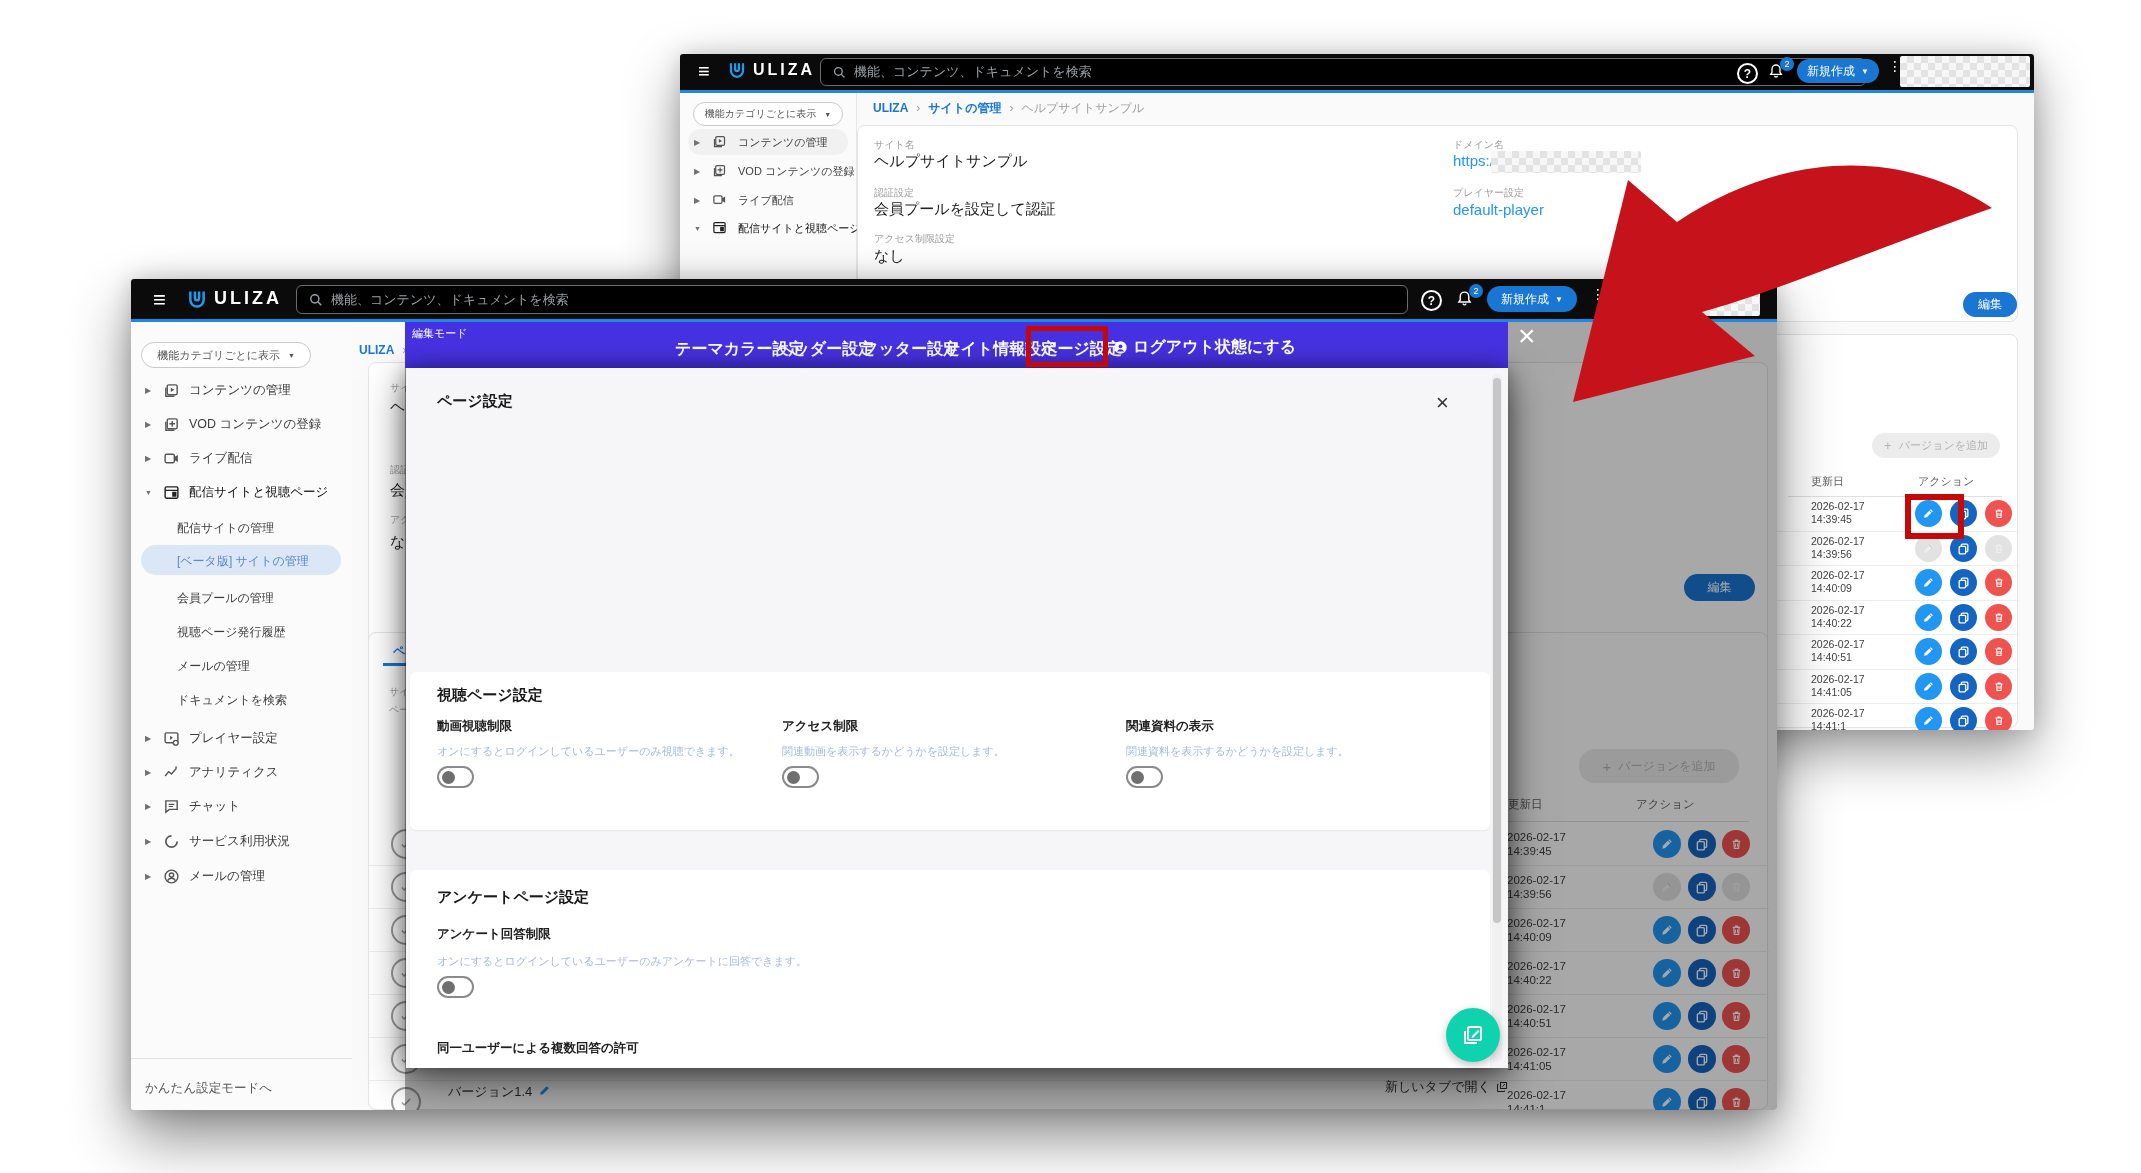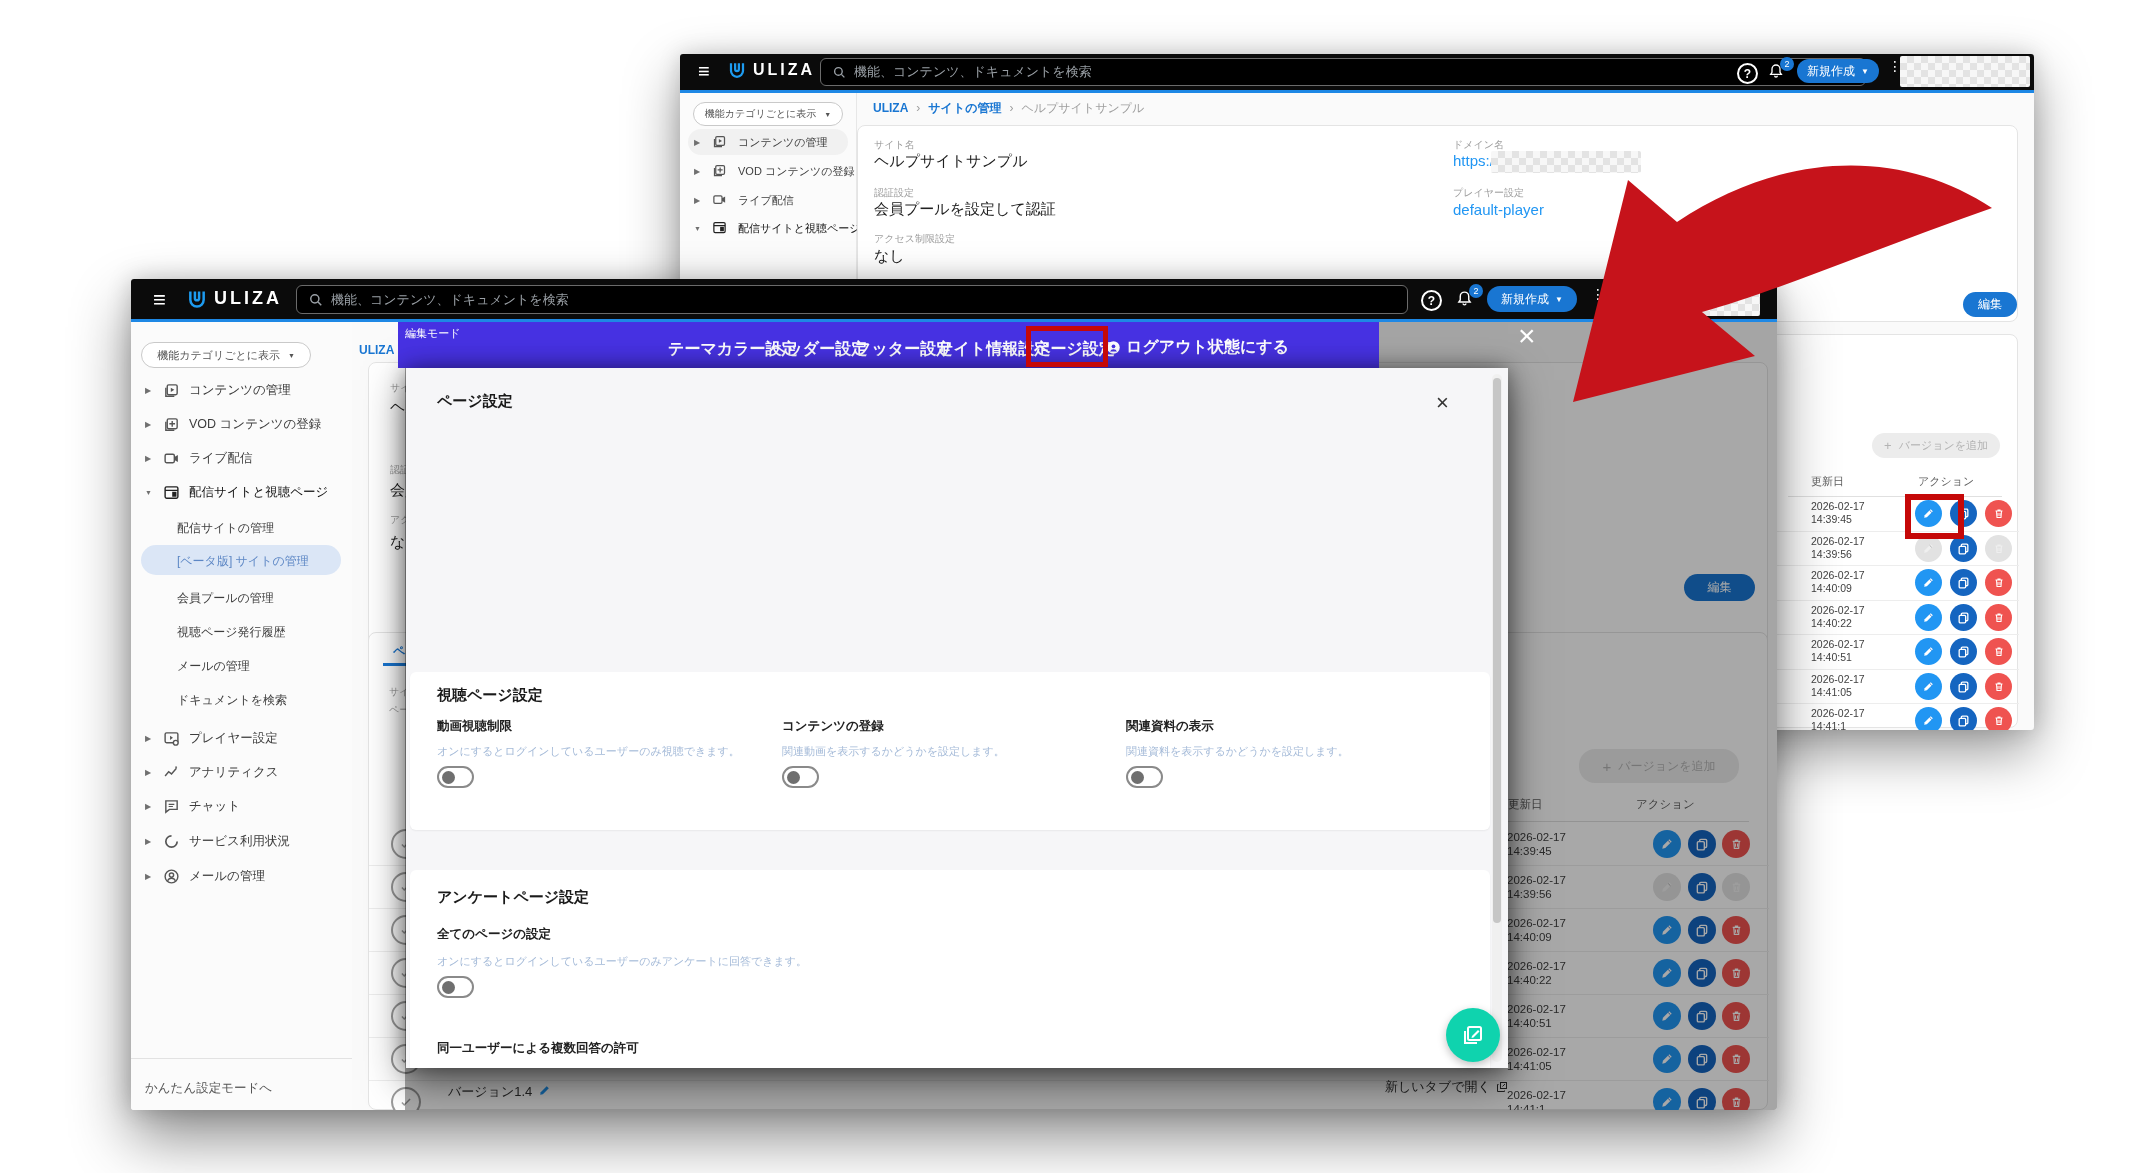--- a/index.html
+++ b/index.html
@@ -784,21 +784,21 @@
       <span>新しいタブで開く</span>
       <svg width="12" height="12" viewBox="0 0 24 24">
           <path d="M5 7h-2v14h14v-2" fill="none" stroke="#2f2f2f" stroke-width="2"></path>
           <rect x="9" y="3" width="12" height="12" fill="none" stroke="#2f2f2f" stroke-width="2"></rect>
           <path d="M13 11l5-5" stroke="#2f2f2f" stroke-width="2"></path>
         </svg>
     </div>
 
     <div class="backdrop" style="left:53px;top:0;right:0;bottom:0;"></div>
 
-    <div class="purplebar" style="left:46px;top:0;width:981px;height:46px;">
+    <div class="purplebar" style="left:53px;top:0;width:1103px;height:46px;">
       <span class="modebadge" style="left:7px;top:4px;">編集モード</span>
       <span class="ptab" style="left:270px;top:17px;">テーマカラー設定</span>
       <span class="ptab" style="left:372px;top:17px;">ヘッダー設定</span>
       <span class="ptab" style="left:457px;top:17px;">フッター設定</span>
       <span class="ptab" style="left:539px;top:17px;">サイト情報設定</span>
       <span class="ptab" style="left:636px;top:17px;">ページ設定</span>
       <span class="ptab" style="left:708px;top:15px;">
         <svg width="15" height="15" viewBox="0 0 24 24">
             <circle cx="12" cy="12" r="10" fill="#fff"></circle>
             <circle cx="12" cy="10" r="3" fill="#4732e3"></circle>
@@ -819,35 +819,35 @@
       <div class="mthumb" style="left:1087px;top:10px;height:545px;"></div>
 
 
       <div class="mcard" style="left:4px;top:304px;width:1080px;height:158px;">
         <span class="mhead" style="left:27px;top:14px;">視聴ページ設定</span>
         <span class="mlabel" style="left:27px;top:46px;">動画視聴制限</span>
         <span class="mdesc" style="left:27px;top:72px;">オンにするとログインしているユーザーのみ視聴できます。</span>
         <span class="toggle" style="left:27px;top:94px;">
             <span class="knob"></span>
           </span>
-        <span class="mlabel" style="left:372px;top:46px;">コンテンツの登録</span>
+        <span class="mlabel" style="left:372px;top:46px;">アクセス制限</span>
         <span class="mdesc" style="left:372px;top:72px;">関連動画を表示するかどうかを設定します。</span>
         <span class="toggle" style="left:372px;top:94px;">
             <span class="knob"></span>
           </span>
         <span class="mlabel" style="left:716px;top:46px;">関連資料の表示</span>
         <span class="mdesc" style="left:716px;top:72px;">関連資料を表示するかどうかを設定します。</span>
         <span class="toggle" style="left:716px;top:94px;">
             <span class="knob"></span>
           </span>
       </div>
 
       <div class="mcard" style="left:4px;top:502px;width:1080px;height:240px;">
         <span class="mhead" style="left:27px;top:18px;">アンケートページ設定</span>
-        <span class="mlabel" style="left:27px;top:56px;">全てのページの設定</span>
+        <span class="mlabel" style="left:27px;top:56px;">アンケート回答制限</span>
         <span class="mdesc" style="left:27px;top:84px;">オンにするとログインしているユーザーのみアンケートに回答できます。</span>
         <span class="toggle" style="left:27px;top:106px;">
             <span class="knob"></span>
           </span>
         <span class="mlabel" style="left:27px;top:170px;">同一ユーザーによる複数回答の許可</span>
       </div>
     </div>
 
     <div class="fab" style="left:1094px;top:686px;">
       <svg width="24" height="24" viewBox="0 0 24 24">

